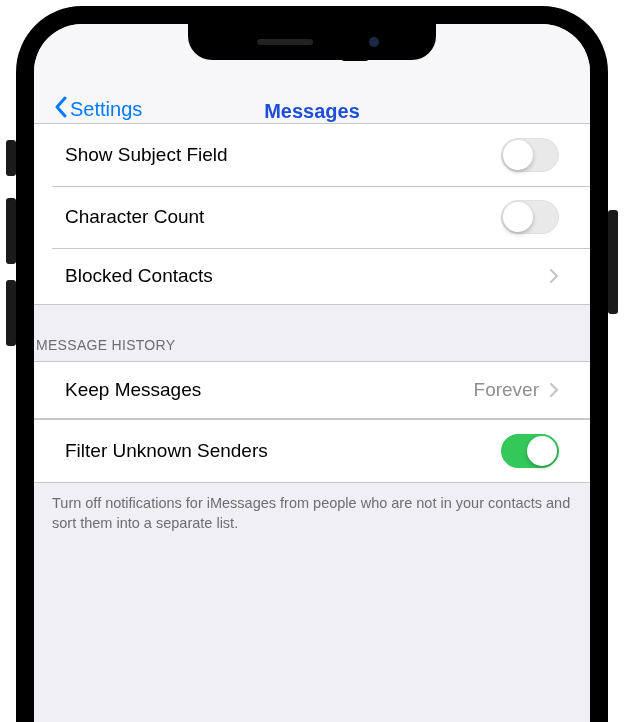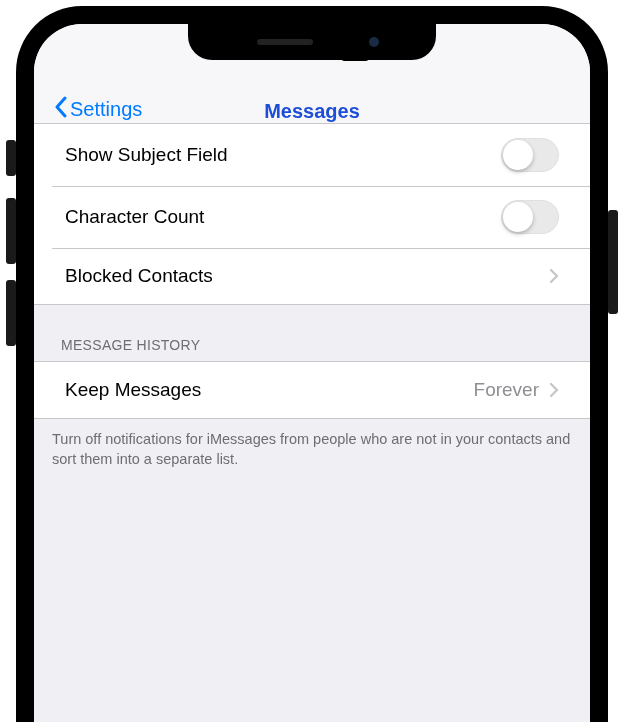--- a/index.html
+++ b/index.html
@@ -131,21 +131,21 @@
     font-weight: 600;
     color: #1d4ed8;
     pointer-events: none;
   }
 
   .list { background: #efeff4; }
   .group { }
   .group-header {
     font-size: 14px;
     color: #6d6d72;
-    padding: 32px 18px 8px 27px;
+    padding: 32px 18px 8px 2px;
     letter-spacing: 0.3px;
   }
   .group-footer {
     font-size: 14.5px;
     color: #6d6d72;
     padding: 10px 18px 20px 18px;
     line-height: 1.4;
   }
   .cells {
     background: #fff;
@@ -284,19 +284,27 @@
                   <svg viewBox="0 0 10 16">
                       <path fill="none" stroke="#c7c7cc" stroke-width="2.4" stroke-linecap="round" stroke-linejoin="round" d="M2 2 L8 8 L2 14"></path>
                     </svg>
                 </span>
               </div>
             </div>
           </div>
         </div>
 
         <div class="group">
+          <div class="cells">
+            <div class="cell">
+              <span>Filter Unknown Senders</span>
+              <div class="switch on">
+                  <div class="knob"></div>
+                </div>
+            </div>
+          </div>
           <div class="group-footer">Turn off notifications for iMessages from people who are not in your contacts and sort them into a separate list.</div>
         </div>
 
       </div>
     </div>
   </div>
 </div>
 
 </body></html>

